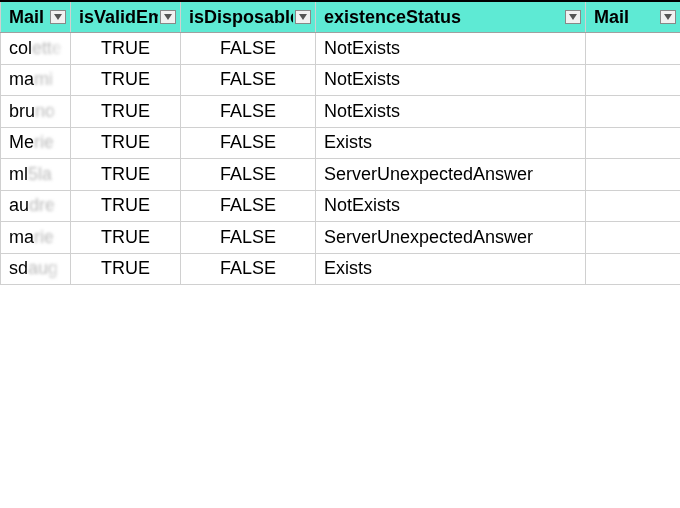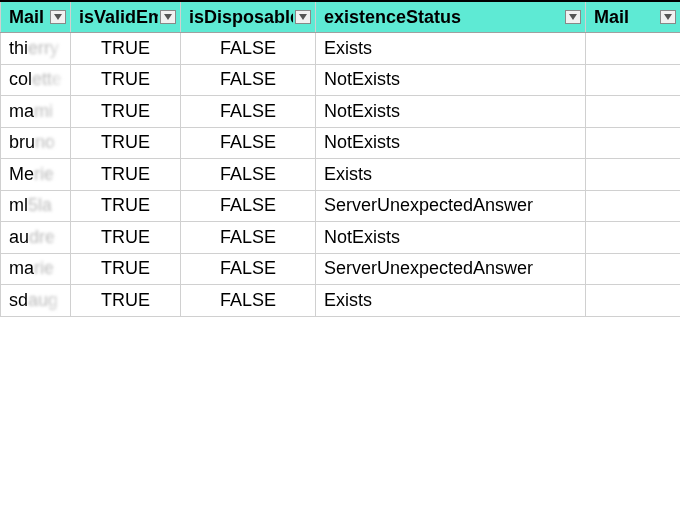--- a/index.html
+++ b/index.html
@@ -146,27 +146,20 @@
             <svg width="8" height="6" viewBox="0 0 8 6">
                 <path d="M0 0 L8 0 L4 6 Z" fill="#555"></path>
               </svg>
           </span>
         </div>
       </th>
     </tr>
   </thead>
   <tbody id="tbody">
       <tr>
-        <td class="mailcell"><span class="sharp">thi</span><span class="fuzzy">erry</span></td>
-        <td class="center">TRUE</td>
-        <td class="center">FALSE</td>
-        <td class="hpad">Exists</td>
-        <td class="hpad"></td>
-      </tr>
-      <tr>
         <td class="mailcell"><span class="sharp">col</span><span class="fuzzy">ette</span></td>
         <td class="center">TRUE</td>
         <td class="center">FALSE</td>
         <td class="hpad">NotExists</td>
         <td class="hpad"></td>
       </tr>
       <tr>
         <td class="mailcell"><span class="sharp">ma</span><span class="fuzzy">mi</span></td>
         <td class="center">TRUE</td>
         <td class="center">FALSE</td>

